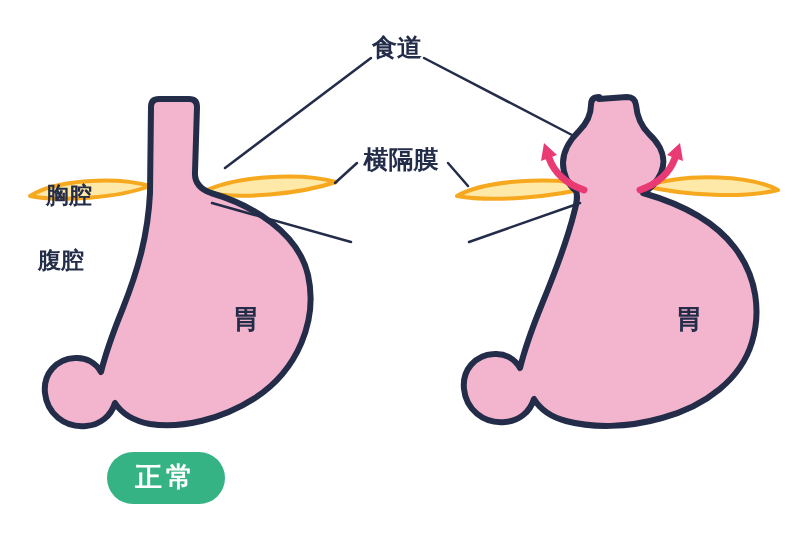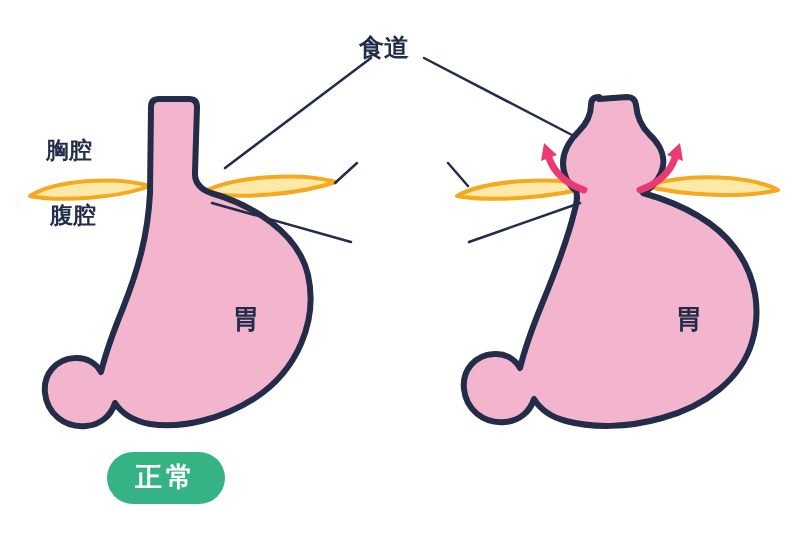--- a/index.html
+++ b/index.html
@@ -40,21 +40,21 @@
   .arrow-head { fill: var(--arrow, #ea3a74); }
 
   .label {
     position: absolute;
     color: var(--label-text, #232c49);
     font-weight: 700;
     white-space: nowrap;
     user-select: none;
   }
   .center-label { transform: translateX(-50%); font-size: 25px; }
-  .side-label   { font-size: 23px; }
+  .side-label   { font-size: 23px; margin-top: 45px; }
   .organ-label  { transform: translateX(-50%); font-size: 27px; }
 
   .badge {
     position: absolute;
     transform: translateX(-50%);
     background: var(--badge-bg, #35b384);
     color: var(--badge-text, #ffffff);
     font-size: 27px;
     font-weight: 700;
     letter-spacing: 4px;
@@ -133,27 +133,28 @@
     </g>
 
     <g>
       <path class="arrow-stroke" d="M 584 190 C 566 184 554 172 549 158"></path>
       <polygon class="arrow-head" points="544,143 557,155 541,161"></polygon>
       <path class="arrow-stroke" d="M 640 190 C 658 184 670 172 675 158"></path>
       <polygon class="arrow-head" points="680,143 683,161 667,155"></polygon>
     </g>
   </svg>
 
-  <div class="label center-label" style="left:384px; top:31px;">食道</div>
+  <div class="label center-label" style="left:397px; top:31px;">食道</div>
 
+  <div class="label center-label" style="left:401px; top:143px;">横隔膜</div>
 
 
   <div class="label side-label" style="left:46px; top:135px;">胸腔</div>
 
-  <div class="label side-label" style="left:50px; top:200px;">腹腔</div>
+  <div class="label side-label" style="left:38px; top:200px;">腹腔</div>
 
   <div class="label organ-label" style="left:246px; top:301px;">胃</div>
 
   <div class="label organ-label" style="left:689px; top:301px;">胃</div>
 
   <div class="badge" style="left:166px; top:452px;">正常</div>
 
 
 </div>
 

